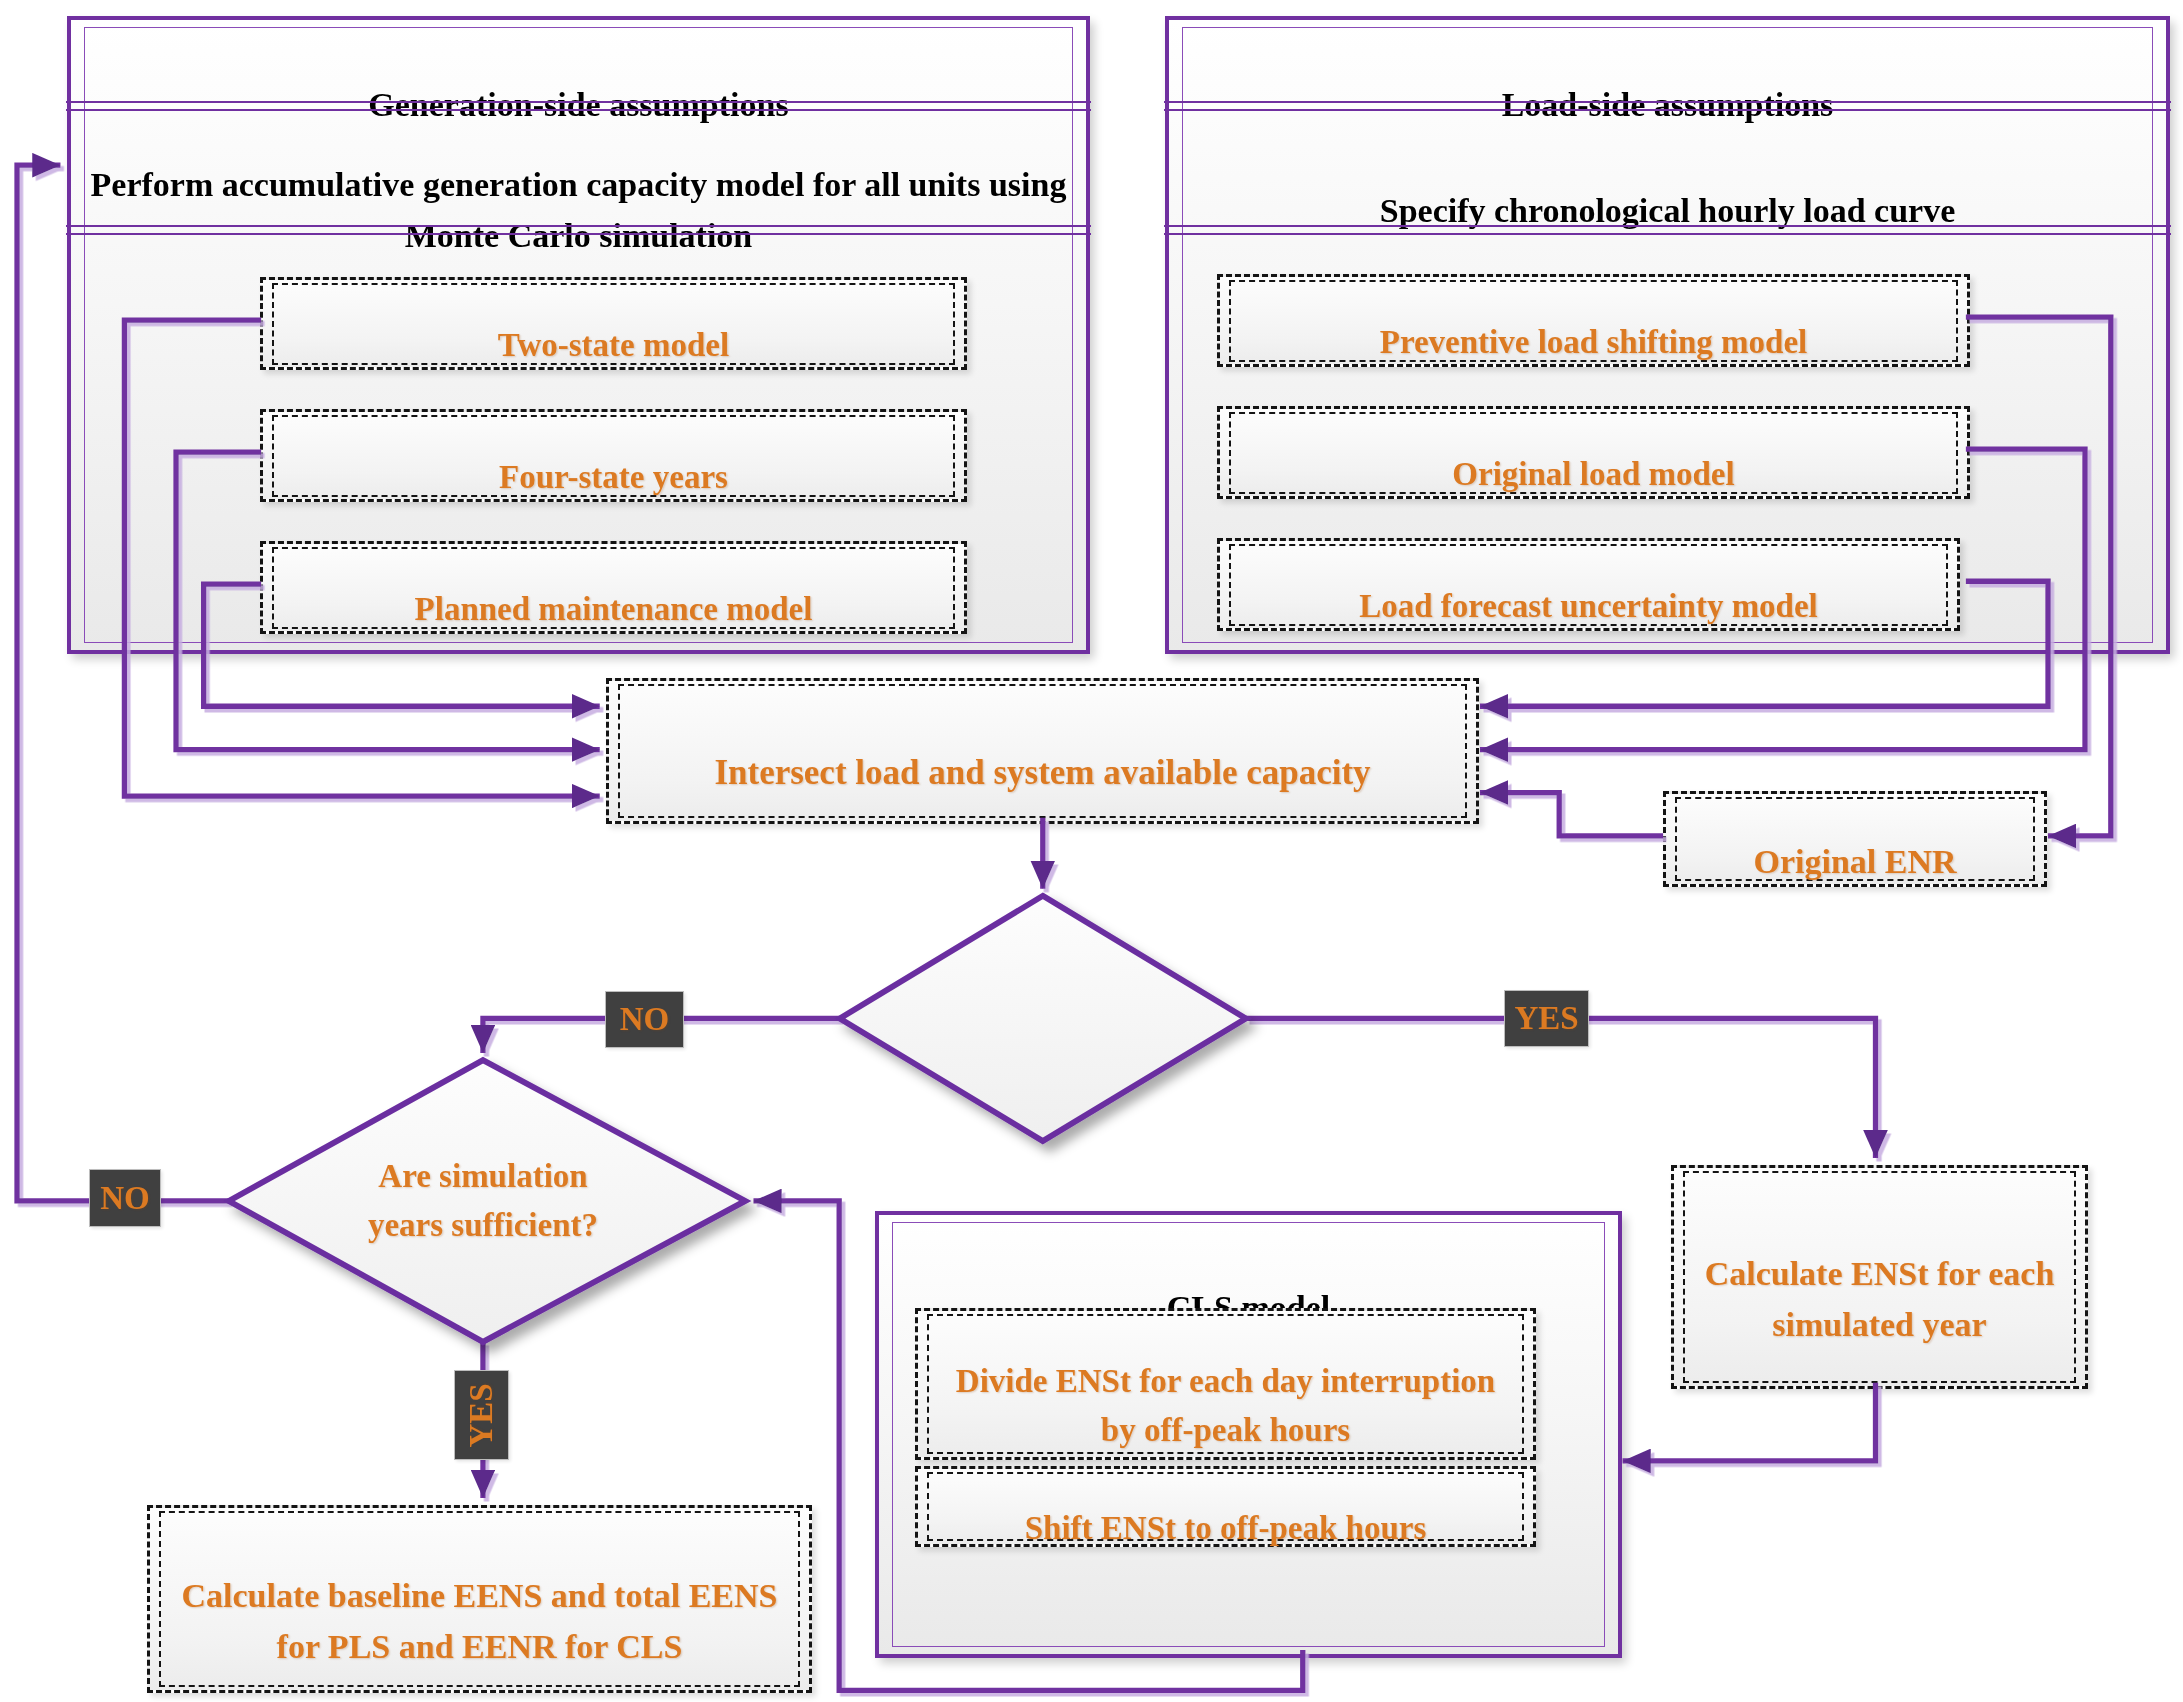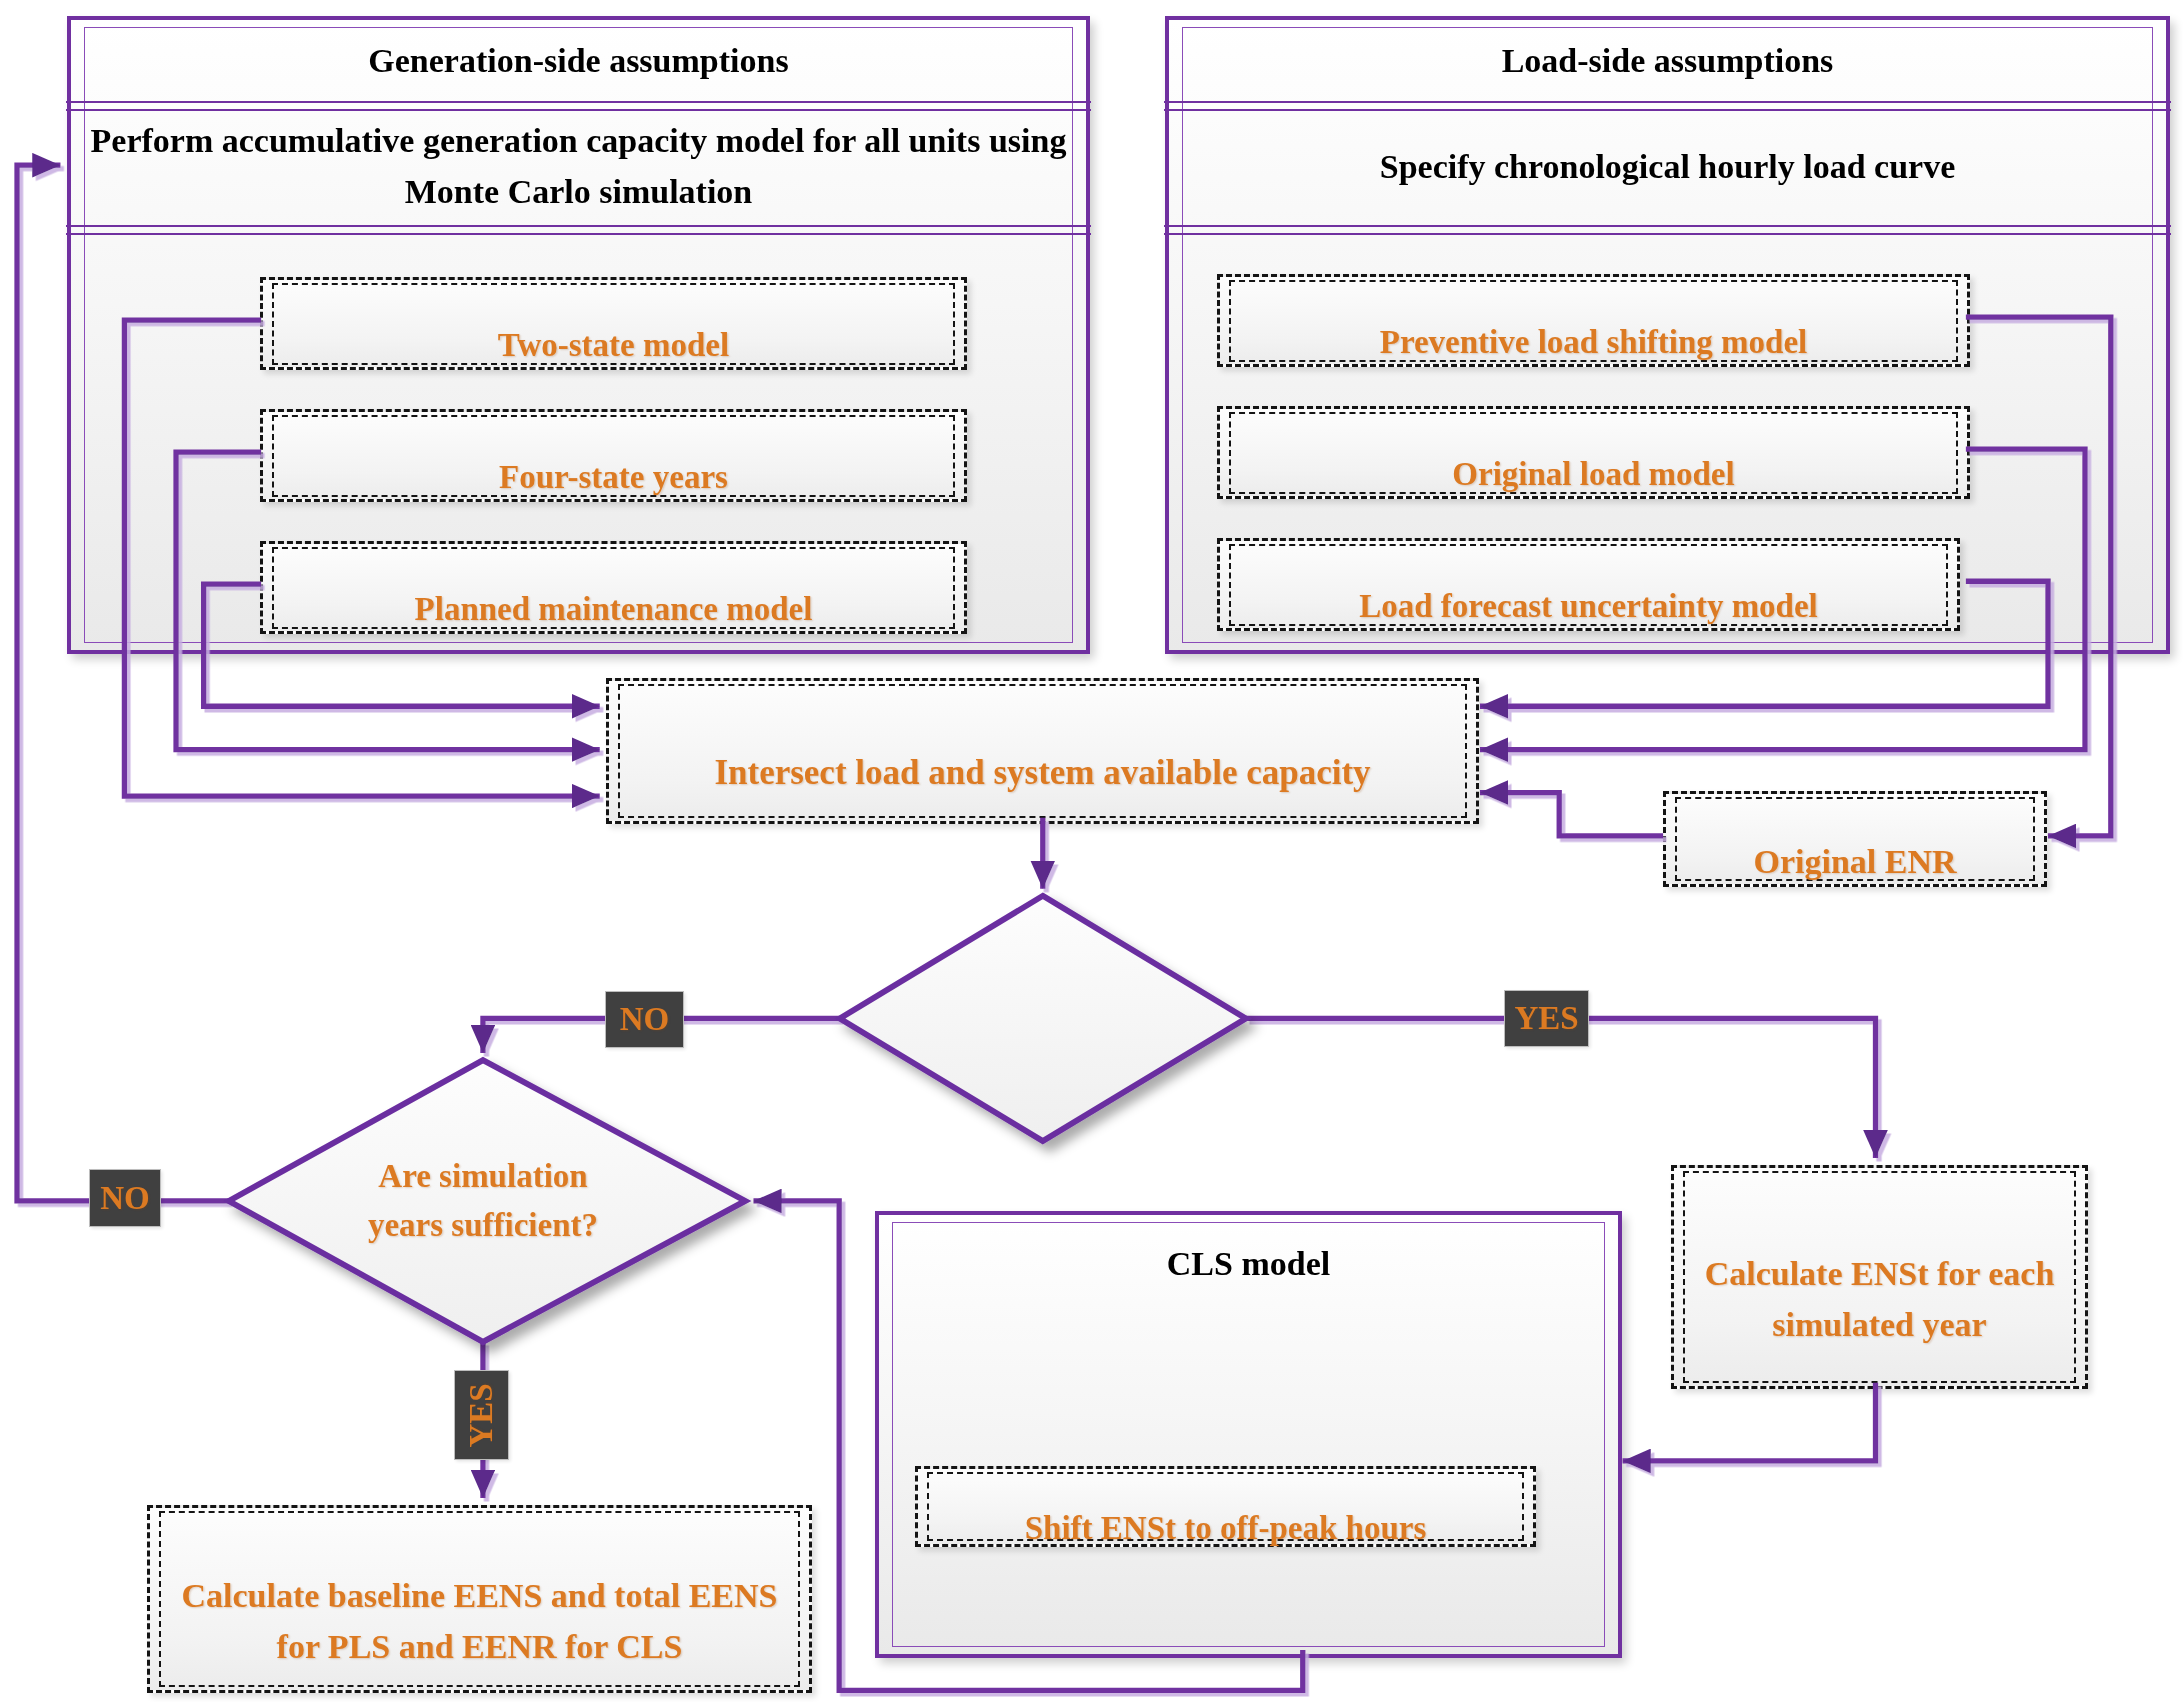--- a/index.html
+++ b/index.html
@@ -7,21 +7,21 @@
          font-family:"Liberation Serif","DejaVu Serif",serif;font-weight:bold;}
   .txt{color:#DC7A22;text-shadow:1.2px 1.2px 1.8px rgba(140,70,10,.22);}
 
   
   .panel{position:absolute;border:4.7px solid #7030A0;
          background:linear-gradient(180deg,#ffffff 0%,#f6f6f6 45%,#e9e9e9 100%);
          box-shadow:4.7px 5.9px 9.4px rgba(0,0,0,.20);}
   .panel::before{content:"";position:absolute;inset:7px 13px;border:1.8px solid #8a4cb8;pointer-events:none;}
   .panel .sep{position:absolute;left:-4.7px;right:-4.7px;height:5.3px;border-top:2.3px solid #7030A0;border-bottom:2.3px solid #7030A0;}
   .rowtxt{position:absolute;left:17.6px;right:17.6px;display:flex;align-items:center;justify-content:center;
-          text-align:center;line-height:1.5;}
+          text-align:center;line-height:1.5;margin-top:44px;}
 
   
   .dbox{position:absolute;border:3.5px dashed #141414;
         background:linear-gradient(180deg,#fdfdfd 0%,#f3f3f3 70%,#ececec 100%);
         box-shadow:3.5px 4.1px 5.9px rgba(0,0,0,.13);}
   .dbox::before{content:"";position:absolute;inset:2.9px 9.4px;border:2.9px dashed #141414;pointer-events:none;}
   .dbox .c{position:absolute;inset:0;display:flex;align-items:center;justify-content:center;
            text-align:center;line-height:1.5;padding:0 23.5px;margin-top:44px;}
 
   
@@ -83,20 +83,23 @@
   <div class="dbox" style="left:1663px;top:791px;width:378px;height:90px;">
     <div class="c txt f58">Original ENR</div>
   </div>
 
   <div class="dbox" style="left:1671px;top:1165px;width:411px;height:218px;">
     <div class="c txt f58">Calculate ENSt for each simulated year</div>
   </div>
 
   <section class="panel" style="left:875px;top:1211px;width:739px;height:439px;">
     <div class="rowtxt f58" style="top:10.6px;height:76px;">CLS model</div>
+    <div class="dbox" style="left:36px;top:93px;width:615px;height:146px;">
+      <div class="c txt f56">Divide ENSt for each day interruption by off-peak hours</div>
+    </div>
     <div class="dbox" style="left:36px;top:251px;width:615px;height:75px;">
       <div class="c txt f56">Shift ENSt to off-peak hours</div>
     </div>
   </section>
 
   <div class="dbox" style="left:147px;top:1505px;width:659px;height:182px;">
     <div class="c txt f58">Calculate baseline EENS and total EENS for PLS and  EENR for CLS</div>
   </div>
 
   <svg class="wires" width="2183" height="1703" viewBox="0 0 3720 2901">

